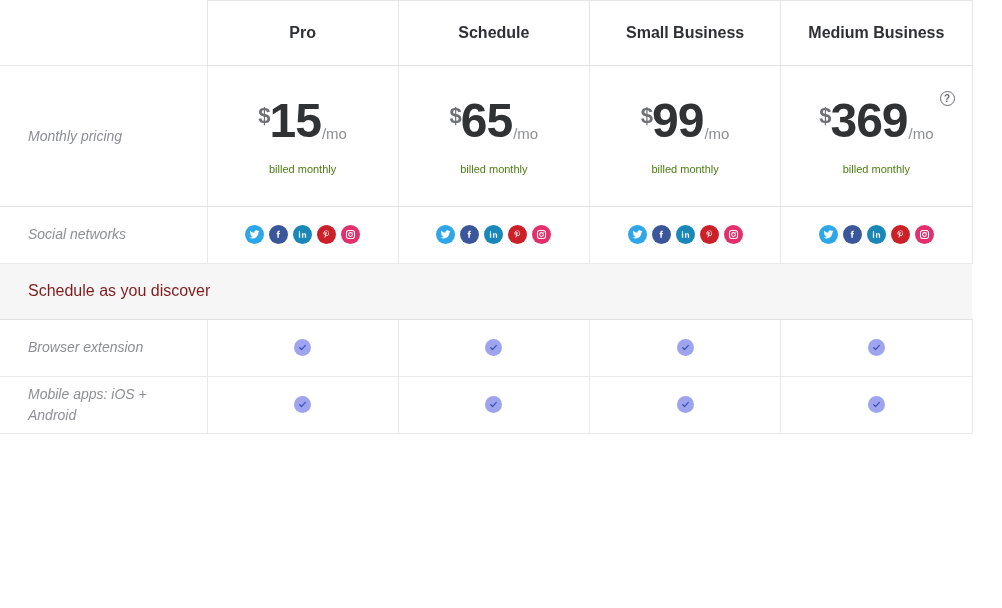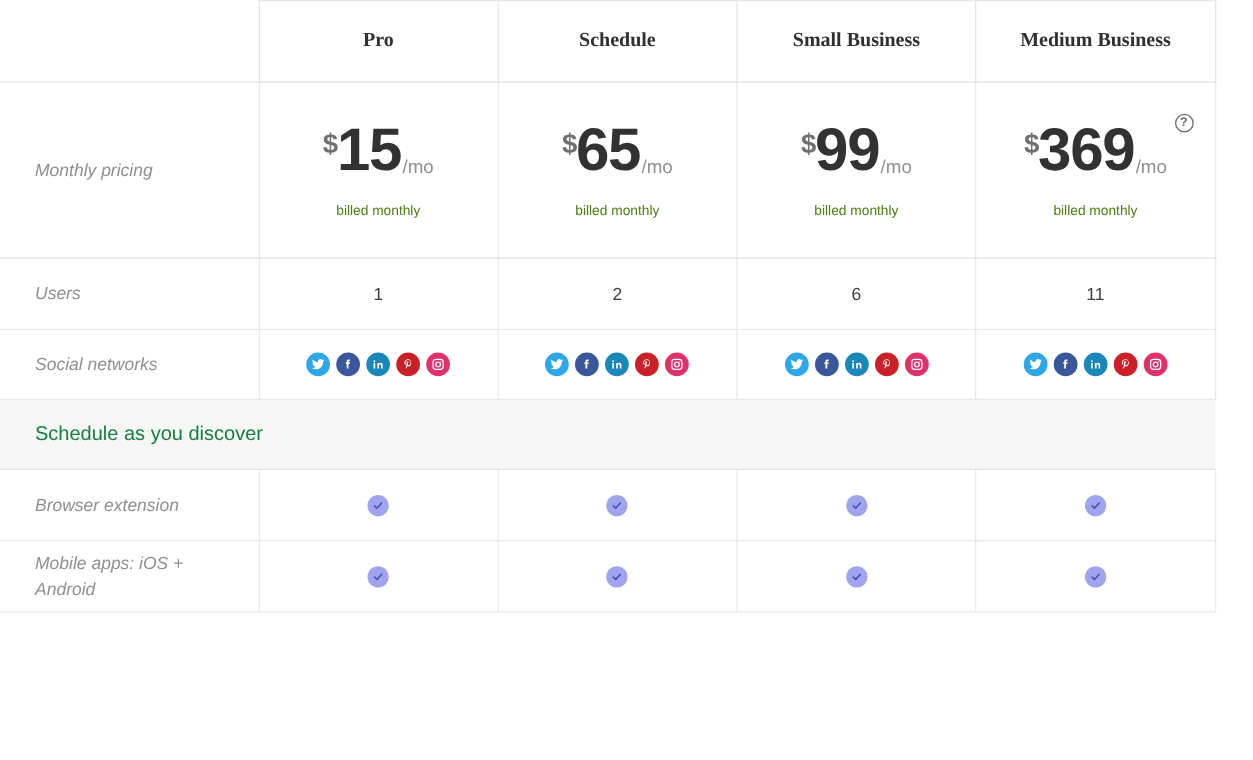--- a/index.html
+++ b/index.html
@@ -33,21 +33,20 @@
     border: 1px solid #e6e6e6;
     border-top: 1px solid #e6e6e6;
     border-bottom: 1px solid #e0e0e0;
     font-size: 16px;
     font-weight: bold;
     color: #2f3033;
     text-align: center;
     vertical-align: middle;
     padding: 0;
     background: #ffffff;
-    font-family: Liberation Serif, serif;
   }
 
   
   td.feature-cell {
     border: 1px solid #e9e9e9;
     border-left: none;
     padding: 0 16px 0 28px;
     font-size: 14px;
     color: #8d8f93;
     vertical-align: middle;
@@ -172,21 +171,21 @@
   
   tr.section-row { height: 56px; }
   td.section-cell {
     background: #f6f6f6;
     border-top: 1px solid #e3e3e3;
     border-bottom: 1px solid #e3e3e3;
     border-left: none;
     border-right: none;
     padding: 0 0 0 28px;
     font-size: 16px;
-    color: #15803d;
+    color: #7f1d1d;
     vertical-align: middle;
   }
 
   
   .check-badge {
     display: inline-flex;
     width: 17px;
     height: 17px;
     border-radius: 50%;
     background: #9fa4ee;
@@ -255,29 +254,20 @@
         </span>
         <span class="price-line">
           <span class="currency">$</span><span class="amount">369</span><span class="period">/mo</span>
         </span>
         <span class="billed">billed monthly</span>
       </span>
     </td>
   </tr>
 
 
-  <tr class="data-row">
-    <td class="feature-cell">
-      <span>Users</span>
-    </td>
-    <td class="value-cell">1</td>
-    <td class="value-cell">2</td>
-    <td class="value-cell">6</td>
-    <td class="value-cell">11</td>
-  </tr>
 
 
   <tr class="data-row">
     <td class="feature-cell">
       <span>Social networks</span>
     </td>
 
     <td class="value-cell">
       <span class="social-row">
         <span class="sn sn-twitter">

